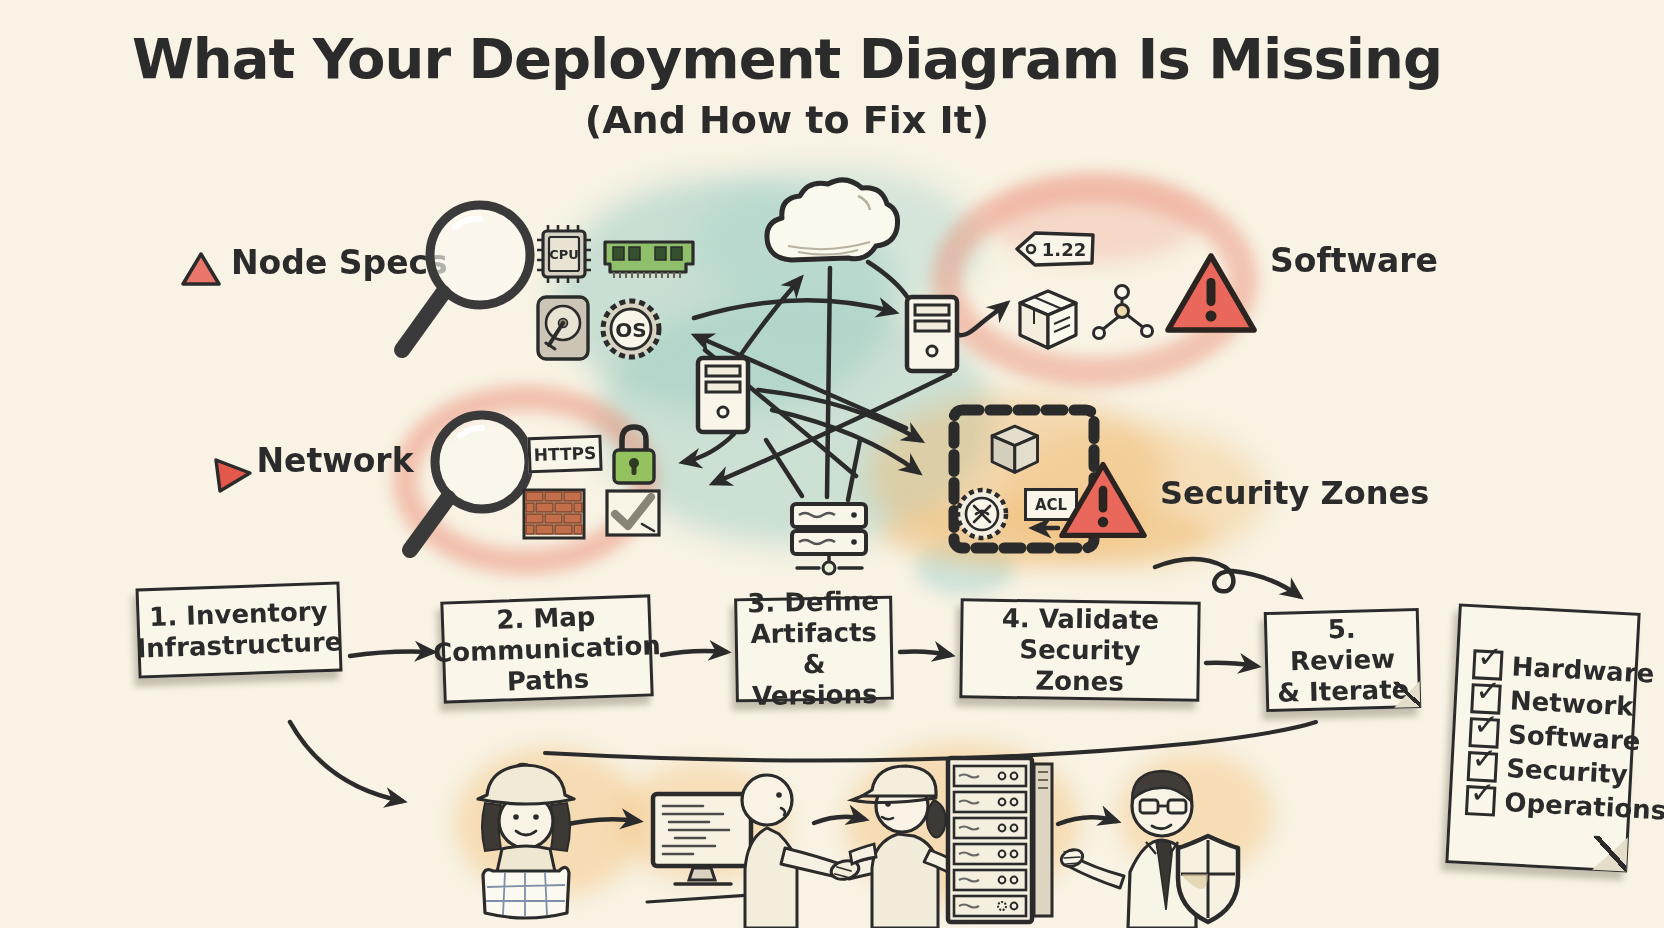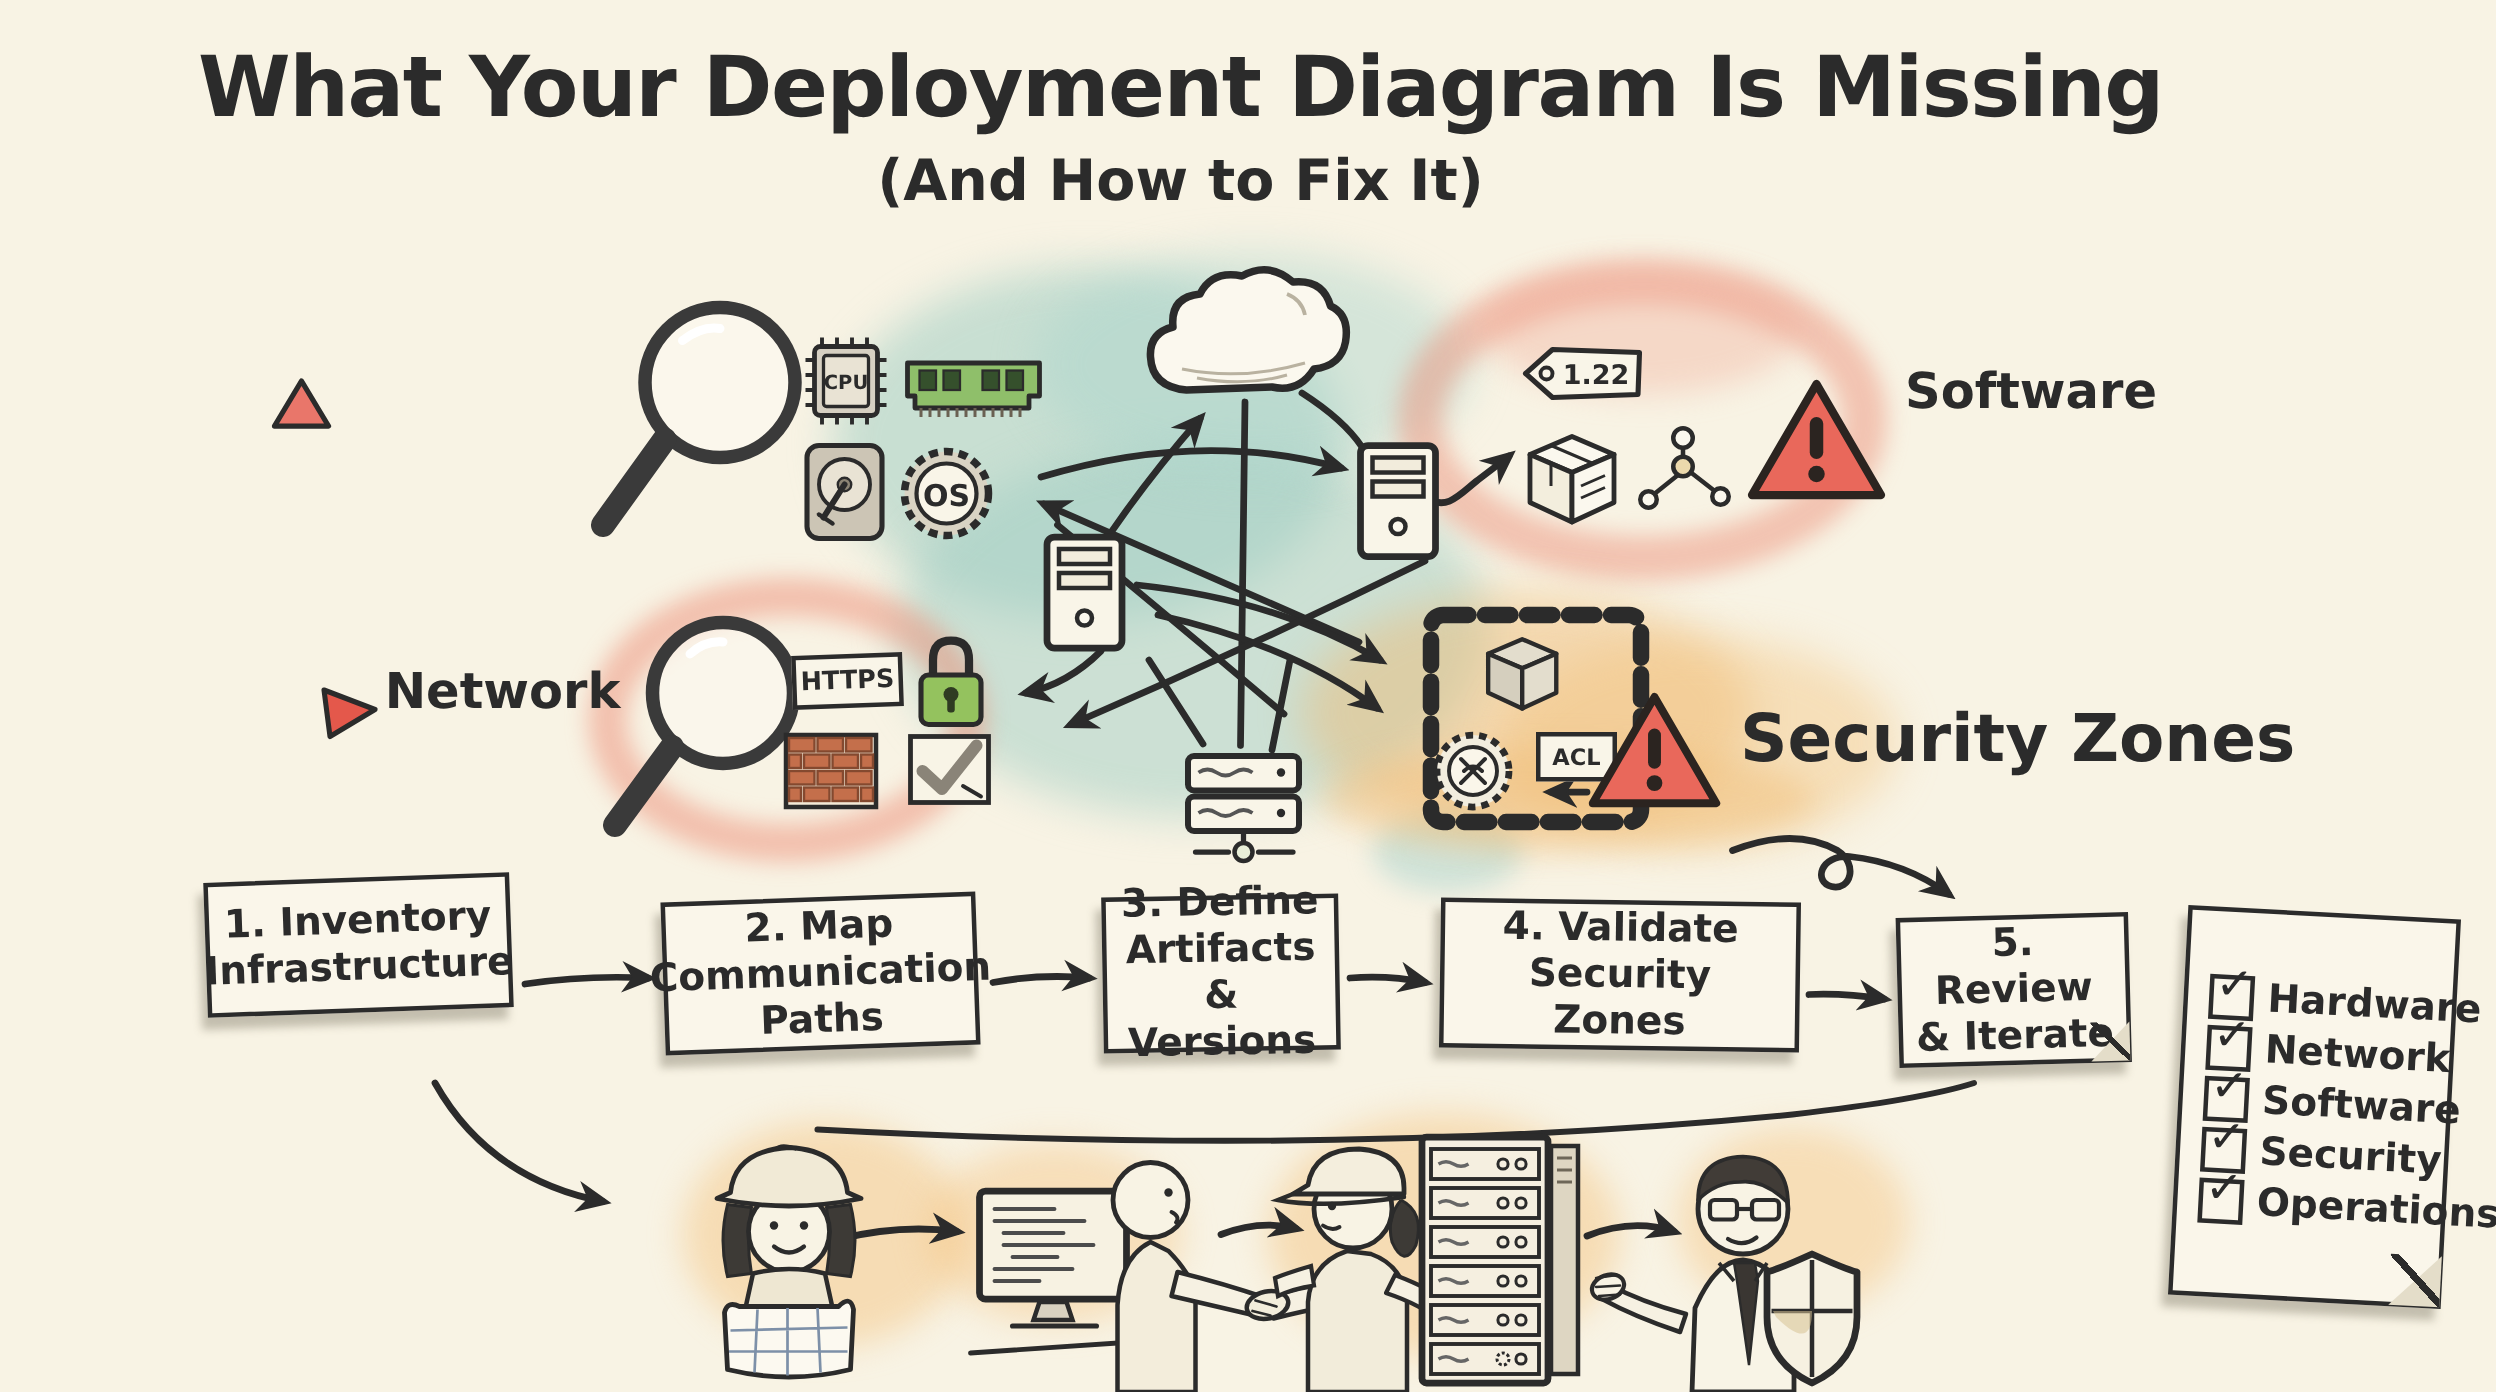--- a/index.html
+++ b/index.html
@@ -122,20 +122,21 @@
     <rect x="4" y="31" width="74" height="23" rx="4" fill="#f9f5e8" stroke="#2b2b2b" stroke-width="4"></rect>
     <path d="M11 42 q6 -4 12 0 q6 4 12 0 q6 -4 12 0" stroke="#555" stroke-width="2.5" fill="none"></path>
     <circle cx="66" cy="42" r="2.8" fill="#2b2b2b"></circle>
     <path d="M41 54 L41 63 M9 68 L31 68 M51 68 L74 68" stroke="#2b2b2b" stroke-width="3.5" fill="none" stroke-linecap="round"></path>
     <circle cx="41" cy="68" r="6" fill="#e9efd8" stroke="#2b2b2b" stroke-width="3"></circle>
   </svg>
 
   <svg class="abs" style="left:180px;top:250px;" width="42" height="38" viewBox="0 0 42 38">
     <path d="M21 4 L39 34 L3 34 Z" fill="#e9766a" stroke="#2b2b2b" stroke-width="3.5" stroke-linejoin="round"></path>
   </svg>
+  <div class="abs callout-label" style="left:231px;top:244px;">Node Specs</div>
 
   <svg class="abs" style="left:380px;top:195px;" width="155" height="175" viewBox="0 0 155 175">
     <circle cx="100" cy="60" r="50" fill="rgba(252,249,240,.65)" stroke="#3a3a3a" stroke-width="9"></circle>
     <path d="M75 32 Q88 22 100 24" stroke="#fff" stroke-width="6" fill="none" stroke-linecap="round"></path>
     <path d="M63 98 L22 155" stroke="#3a3a3a" stroke-width="16" stroke-linecap="round"></path>
   </svg>
 
   <svg class="abs" style="left:534px;top:222px;" width="60" height="64" viewBox="0 0 60 64">
     <g stroke="#2b2b2b" stroke-width="2.6">
       <path d="M14 10 V3 M24 10 V3 M34 10 V3 M44 10 V3 M14 54 V61 M24 54 V61 M34 54 V61 M44 54 V61 M10 18 H3 M10 28 H3 M10 38 H3 M10 48 H3 M50 18 H57 M50 28 H57 M50 38 H57 M50 48 H57"></path>
@@ -262,21 +263,21 @@
     <path d="M22 38 L38 22 M22 22 L38 38 M24 30 Q30 24 36 30" stroke="#2b2b2b" stroke-width="2.6" fill="none" stroke-linecap="round"></path>
   </svg>
   <div class="abs mini-label" style="left:1024px;top:488px;width:48px;height:27px;font-size:15px;">
     <span>ACL</span>
   </div>
   <svg class="abs" style="left:1058px;top:458px;" width="90" height="86" viewBox="0 0 94 88">
     <path d="M47 6 L90 80 L4 80 Z" fill="#e9685b" stroke="#2b2420" stroke-width="5.5" stroke-linejoin="round"></path>
     <rect x="42.5" y="28" width="9" height="28" rx="4.5" fill="#2b2420"></rect>
     <circle cx="47" cy="66" r="5.5" fill="#2b2420"></circle>
   </svg>
-  <div class="abs callout-label" style="left:1160px;top:474px;font-size:44px;">Security Zones</div>
+  <div class="abs callout-label" style="left:1160px;top:474px;font-size:32px;">Security Zones</div>
 
   <div class="step-box" style="left:137px;top:585px;width:204px;height:90px;transform:rotate(-2deg);">
     <span>1. Inventory Infrastructure</span>
   </div>
   <div class="step-box" style="left:442px;top:598px;width:210px;height:102px;transform:rotate(-2deg);">
     <span>2. Map Communication Paths</span>
   </div>
   <div class="step-box" style="left:735px;top:597px;width:158px;height:104px;transform:rotate(-1deg);">
     <span>3. Define Artifacts &amp; Versions</span>
   </div>

